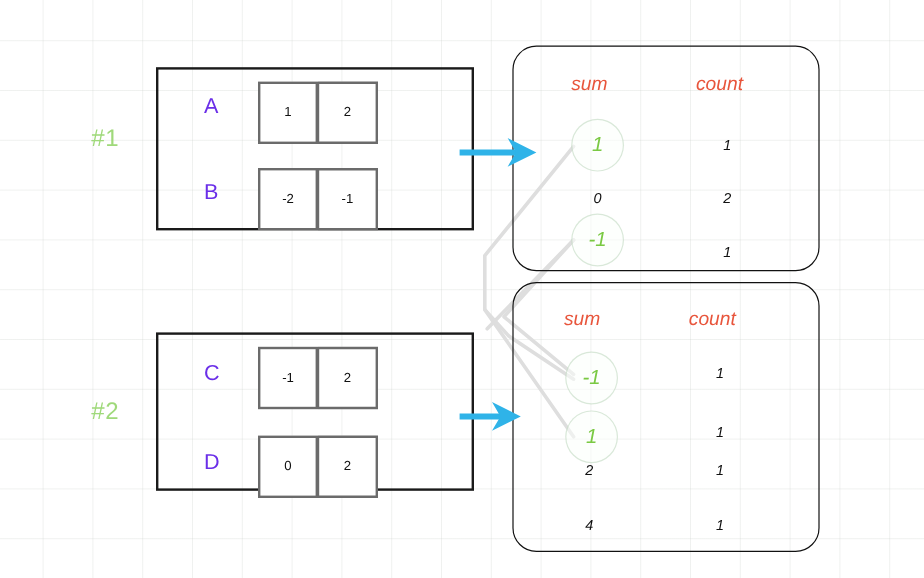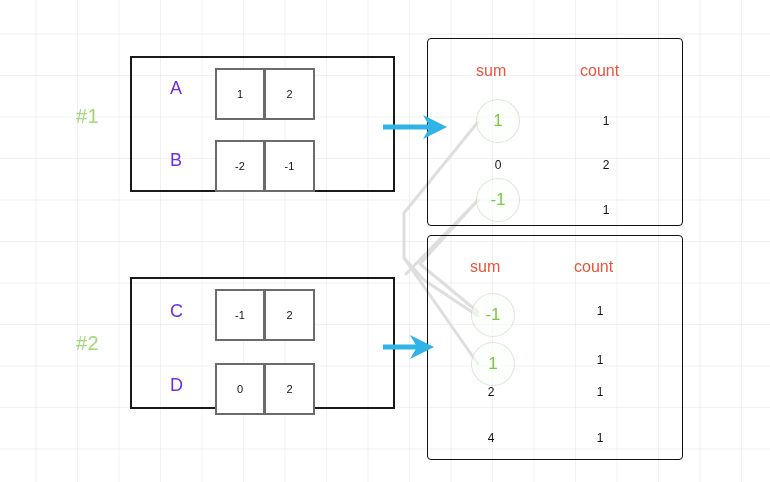--- a/index.html
+++ b/index.html
@@ -65,23 +65,24 @@
     color: #9fd97a;
     font-size: 20px;
     font-weight: 400;
     letter-spacing: 0.5px;
   }
 
   
   .result-panel {
     position: absolute;
     border: 1.5px solid #111;
-    border-radius: 4px;
+    border-radius: 20px;
     box-sizing: border-box;
     background: rgba(255,255,255,0.0);
+    font-style: italic;
   }
   .col-head {
     position: absolute;
     color: #e8553c;
     font-size: 16px;
     font-weight: 400;
   }
   .val {
     position: absolute;
     font-size: 12px;

